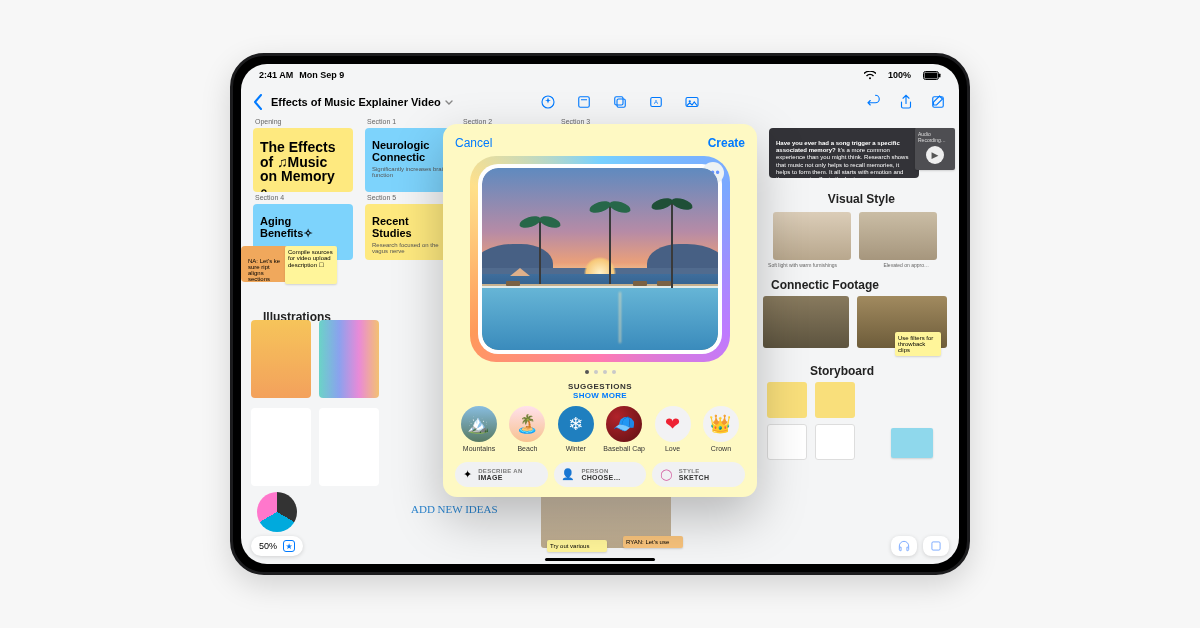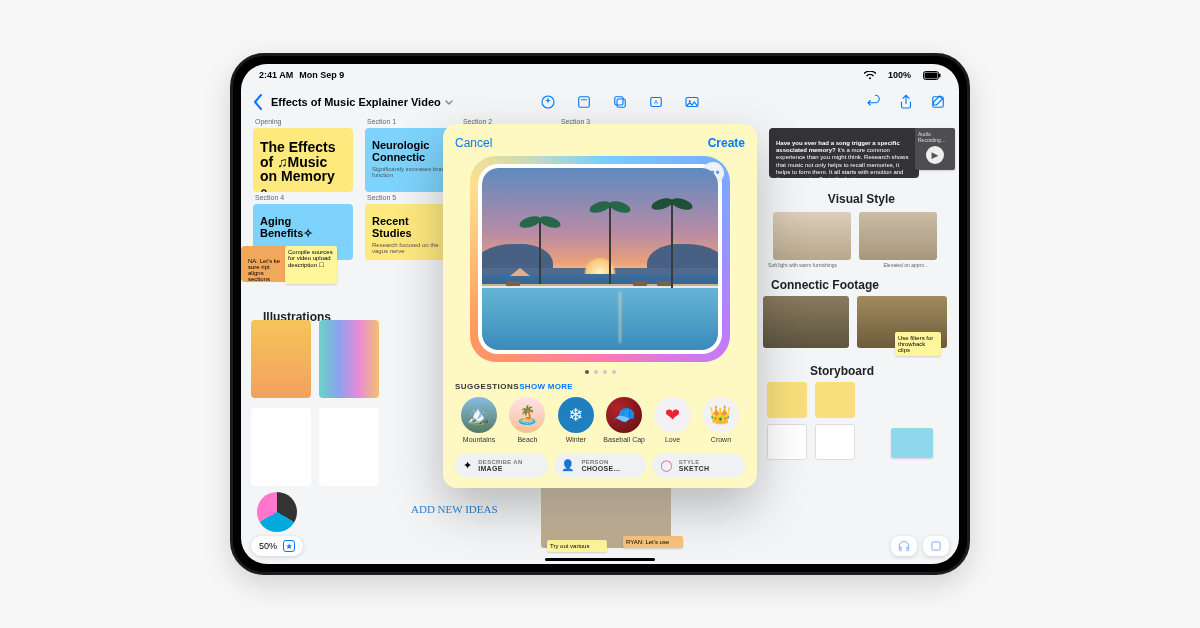--- a/index.html
+++ b/index.html
@@ -125,21 +125,21 @@
   .preview-img{
     width:100%;height:100%;
     border-radius:16px;
     overflow:hidden;
     position:relative;
   }
   .preview-more{position:absolute;top:-2px;right:-2px;width:22px;height:22px;background:#edf2f4;border-radius:11px;display:flex;align-items:center;justify-content:center;color:#6593ff;font-size:12px;letter-spacing:1px;}
   .page-dots{display:flex;justify-content:center;gap:5px;margin:0 0 8px;}
   .dot{width:4px;height:4px;border-radius:2px;background:#c9c9c9;}
   .dot.active{background:#555;}
-  .sugg-row{display:flex;justify-content:flex-start;align-items:center;margin-bottom:6px;}
+  .sugg-row{display:flex;justify-content:flex-start;align-items:center;margin-bottom:6px;flex-direction:column;}
   .sugg-label{font-size:8px;font-weight:700;letter-spacing:0.5px;color:#333;}
   .show-more{font-size:8px;font-weight:700;color:#007aff;letter-spacing:0.3px;}
   .sugg-grid{display:flex;justify-content:space-between;padding:0 2px;}
   .sugg-item{display:flex;flex-direction:column;align-items:center;gap:3px;width:44px;}
   .sugg-bubble{width:36px;height:36px;border-radius:18px;display:flex;align-items:center;justify-content:center;font-size:18px;}
   .sugg-name{font-size:7px;color:#333;}
   .chip-row{display:flex;gap:6px;margin-top:10px;}
   .chip{
     flex:1; background:#f0f1f3; border-radius:16px;
     padding:6px 8px; display:flex; gap:6px; align-items:center;

